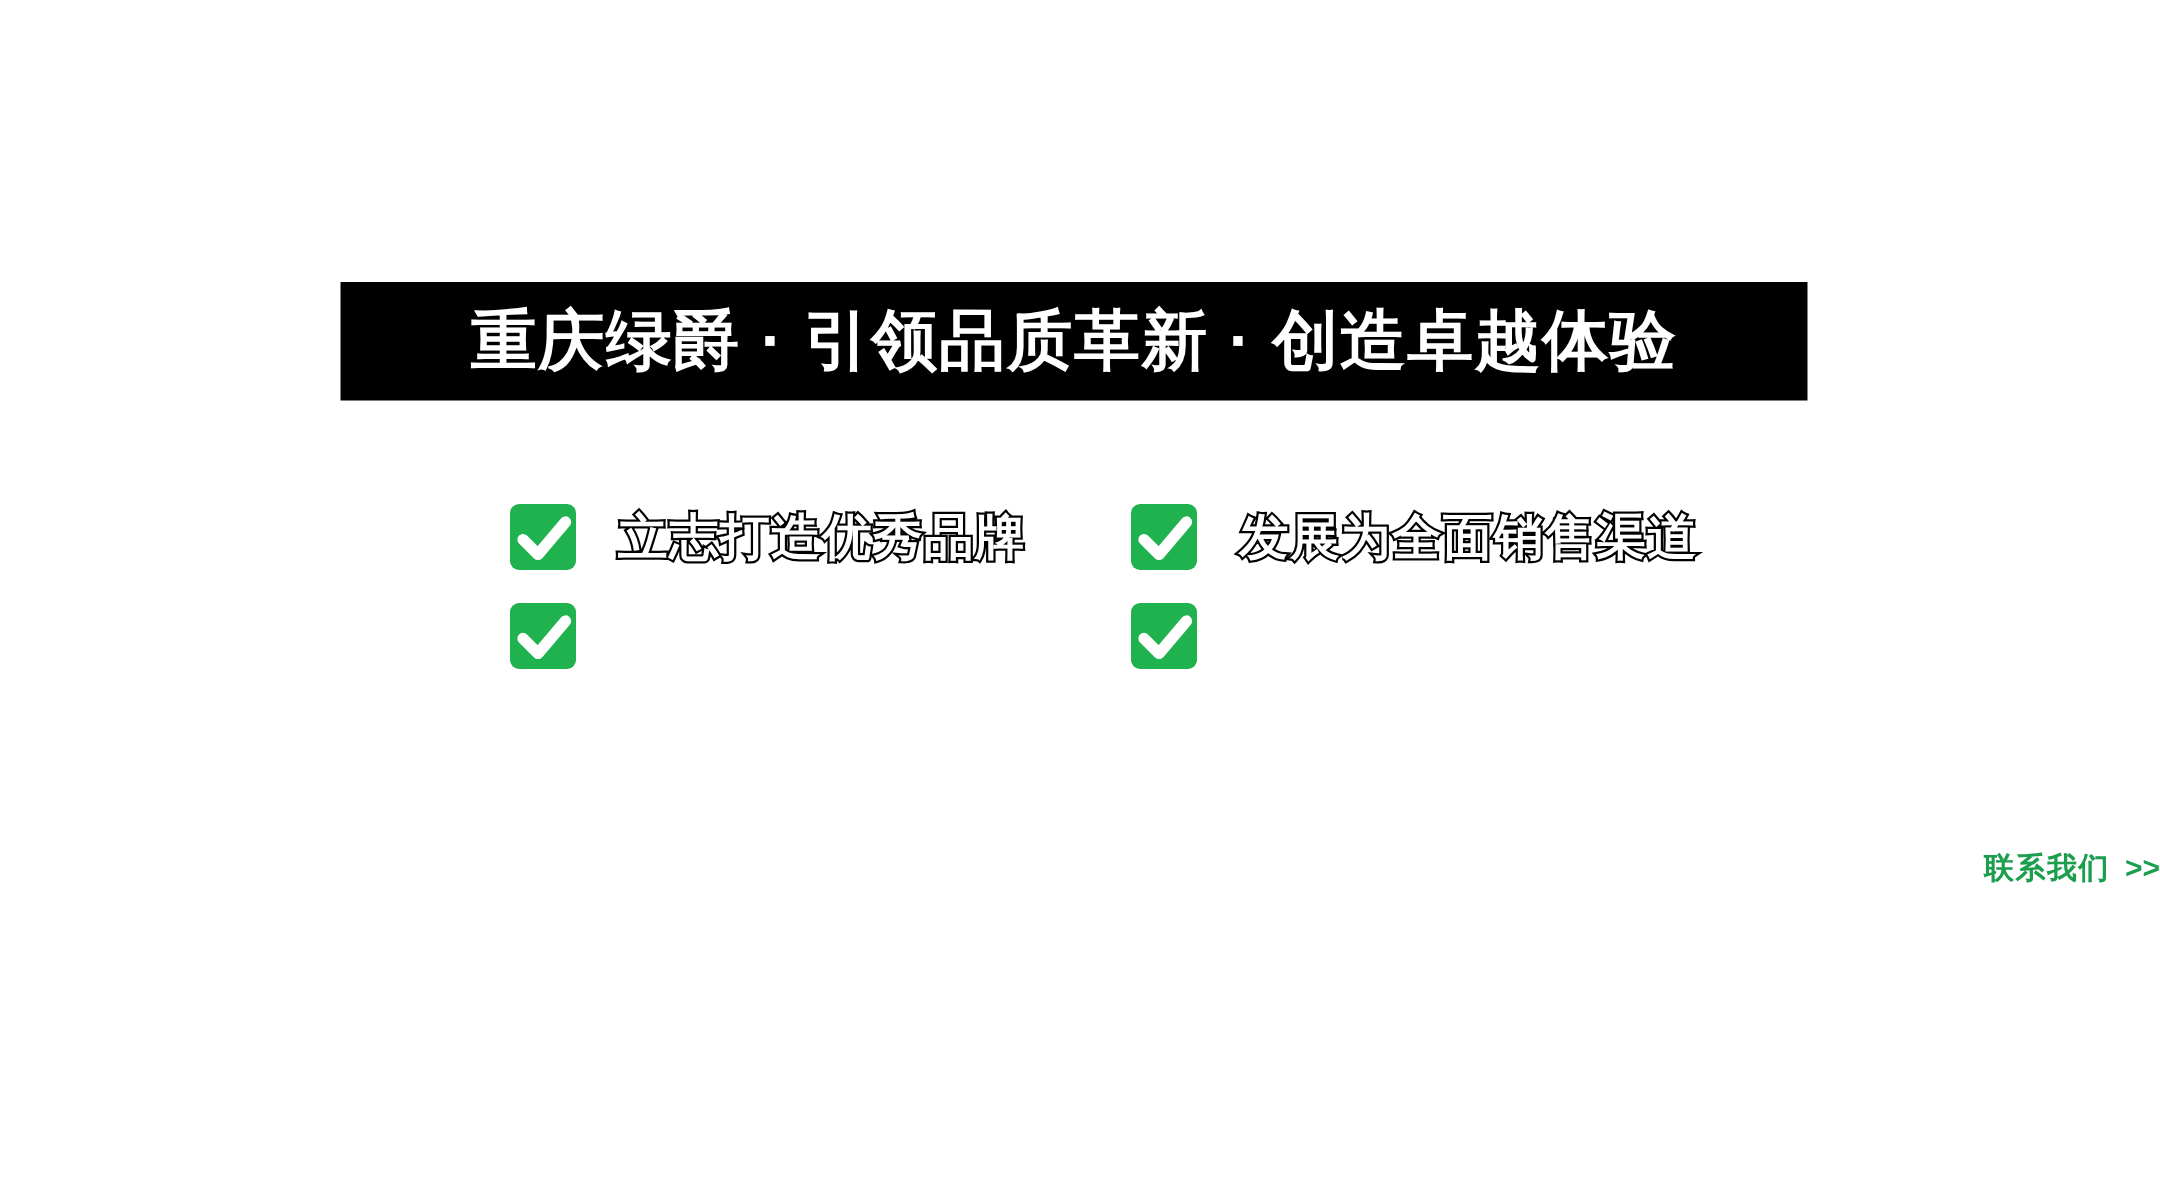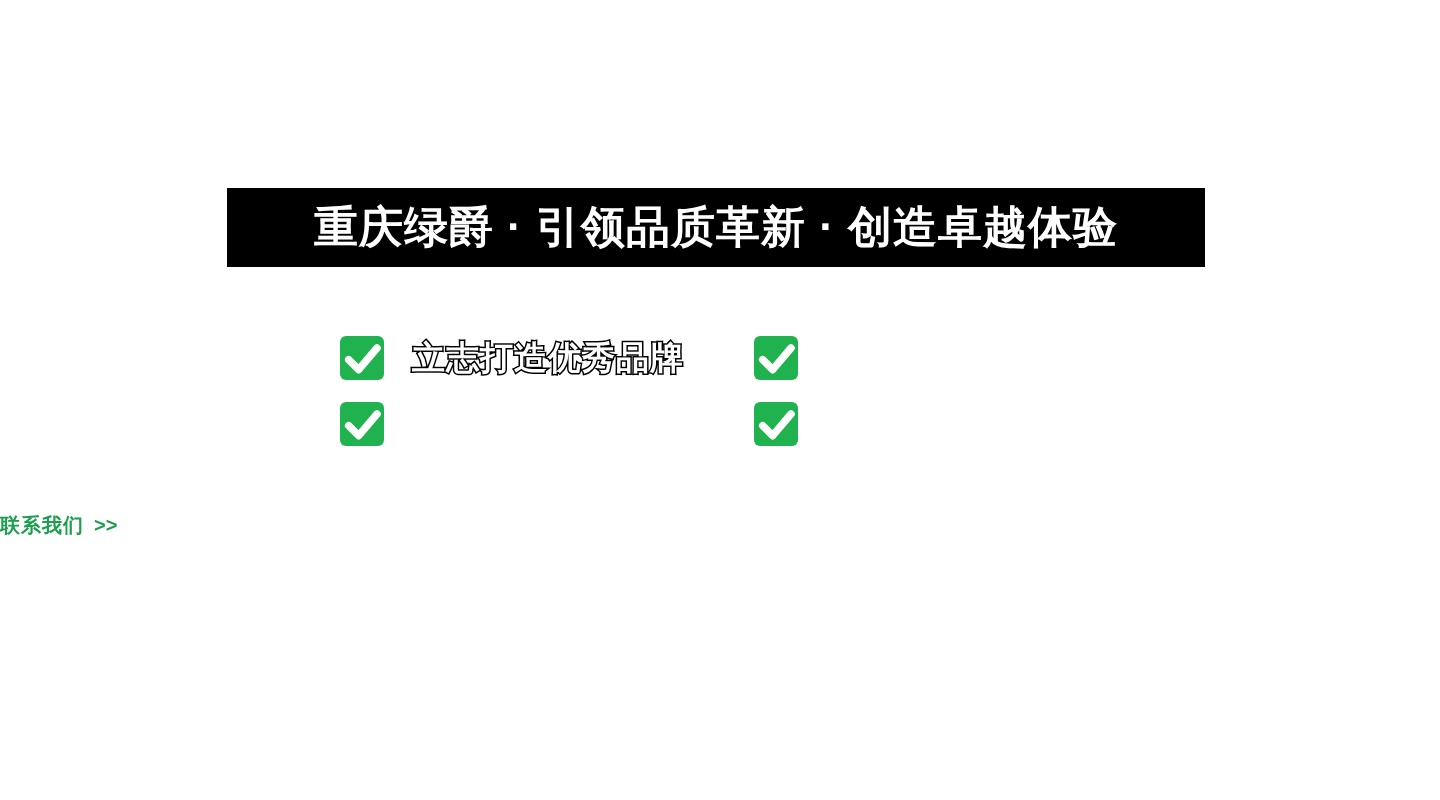--- a/index.html
+++ b/index.html
@@ -74,23 +74,23 @@
     -webkit-text-stroke: 3px #000000;
     paint-order: stroke fill;
     letter-spacing: 1px;
     white-space: nowrap;
   }
 
   
   .contact {
     position: absolute;
     left: 0;
-    top: 512px;
+    top: 565px;
     width: 1440px;
-    text-align: left;
+    text-align: right;
     text-decoration: none;
     color: #1b9e4d;
     font-size: 20px;
     font-weight: 800;
     letter-spacing: 1px;
     cursor: pointer;
   }
   .contact .arrows {
     margin-left: 10px;
     letter-spacing: 0;
@@ -115,20 +115,21 @@
       </span>
       <span class="label">立志打造优秀品牌</span>
     </div>
 
     <div class="feature">
       <span class="check">
         <svg viewBox="0 0 24 24" fill="none" stroke="#ffffff" stroke-width="4.5" stroke-linecap="round" stroke-linejoin="round">
             <polyline points="4,13 10,19 21,6"></polyline>
           </svg>
       </span>
+      <span class="label">发展为全面销售渠道</span>
     </div>
 
     <div class="feature">
       <span class="check">
         <svg viewBox="0 0 24 24" fill="none" stroke="#ffffff" stroke-width="4.5" stroke-linecap="round" stroke-linejoin="round">
             <polyline points="4,13 10,19 21,6"></polyline>
           </svg>
       </span>
     </div>
 

